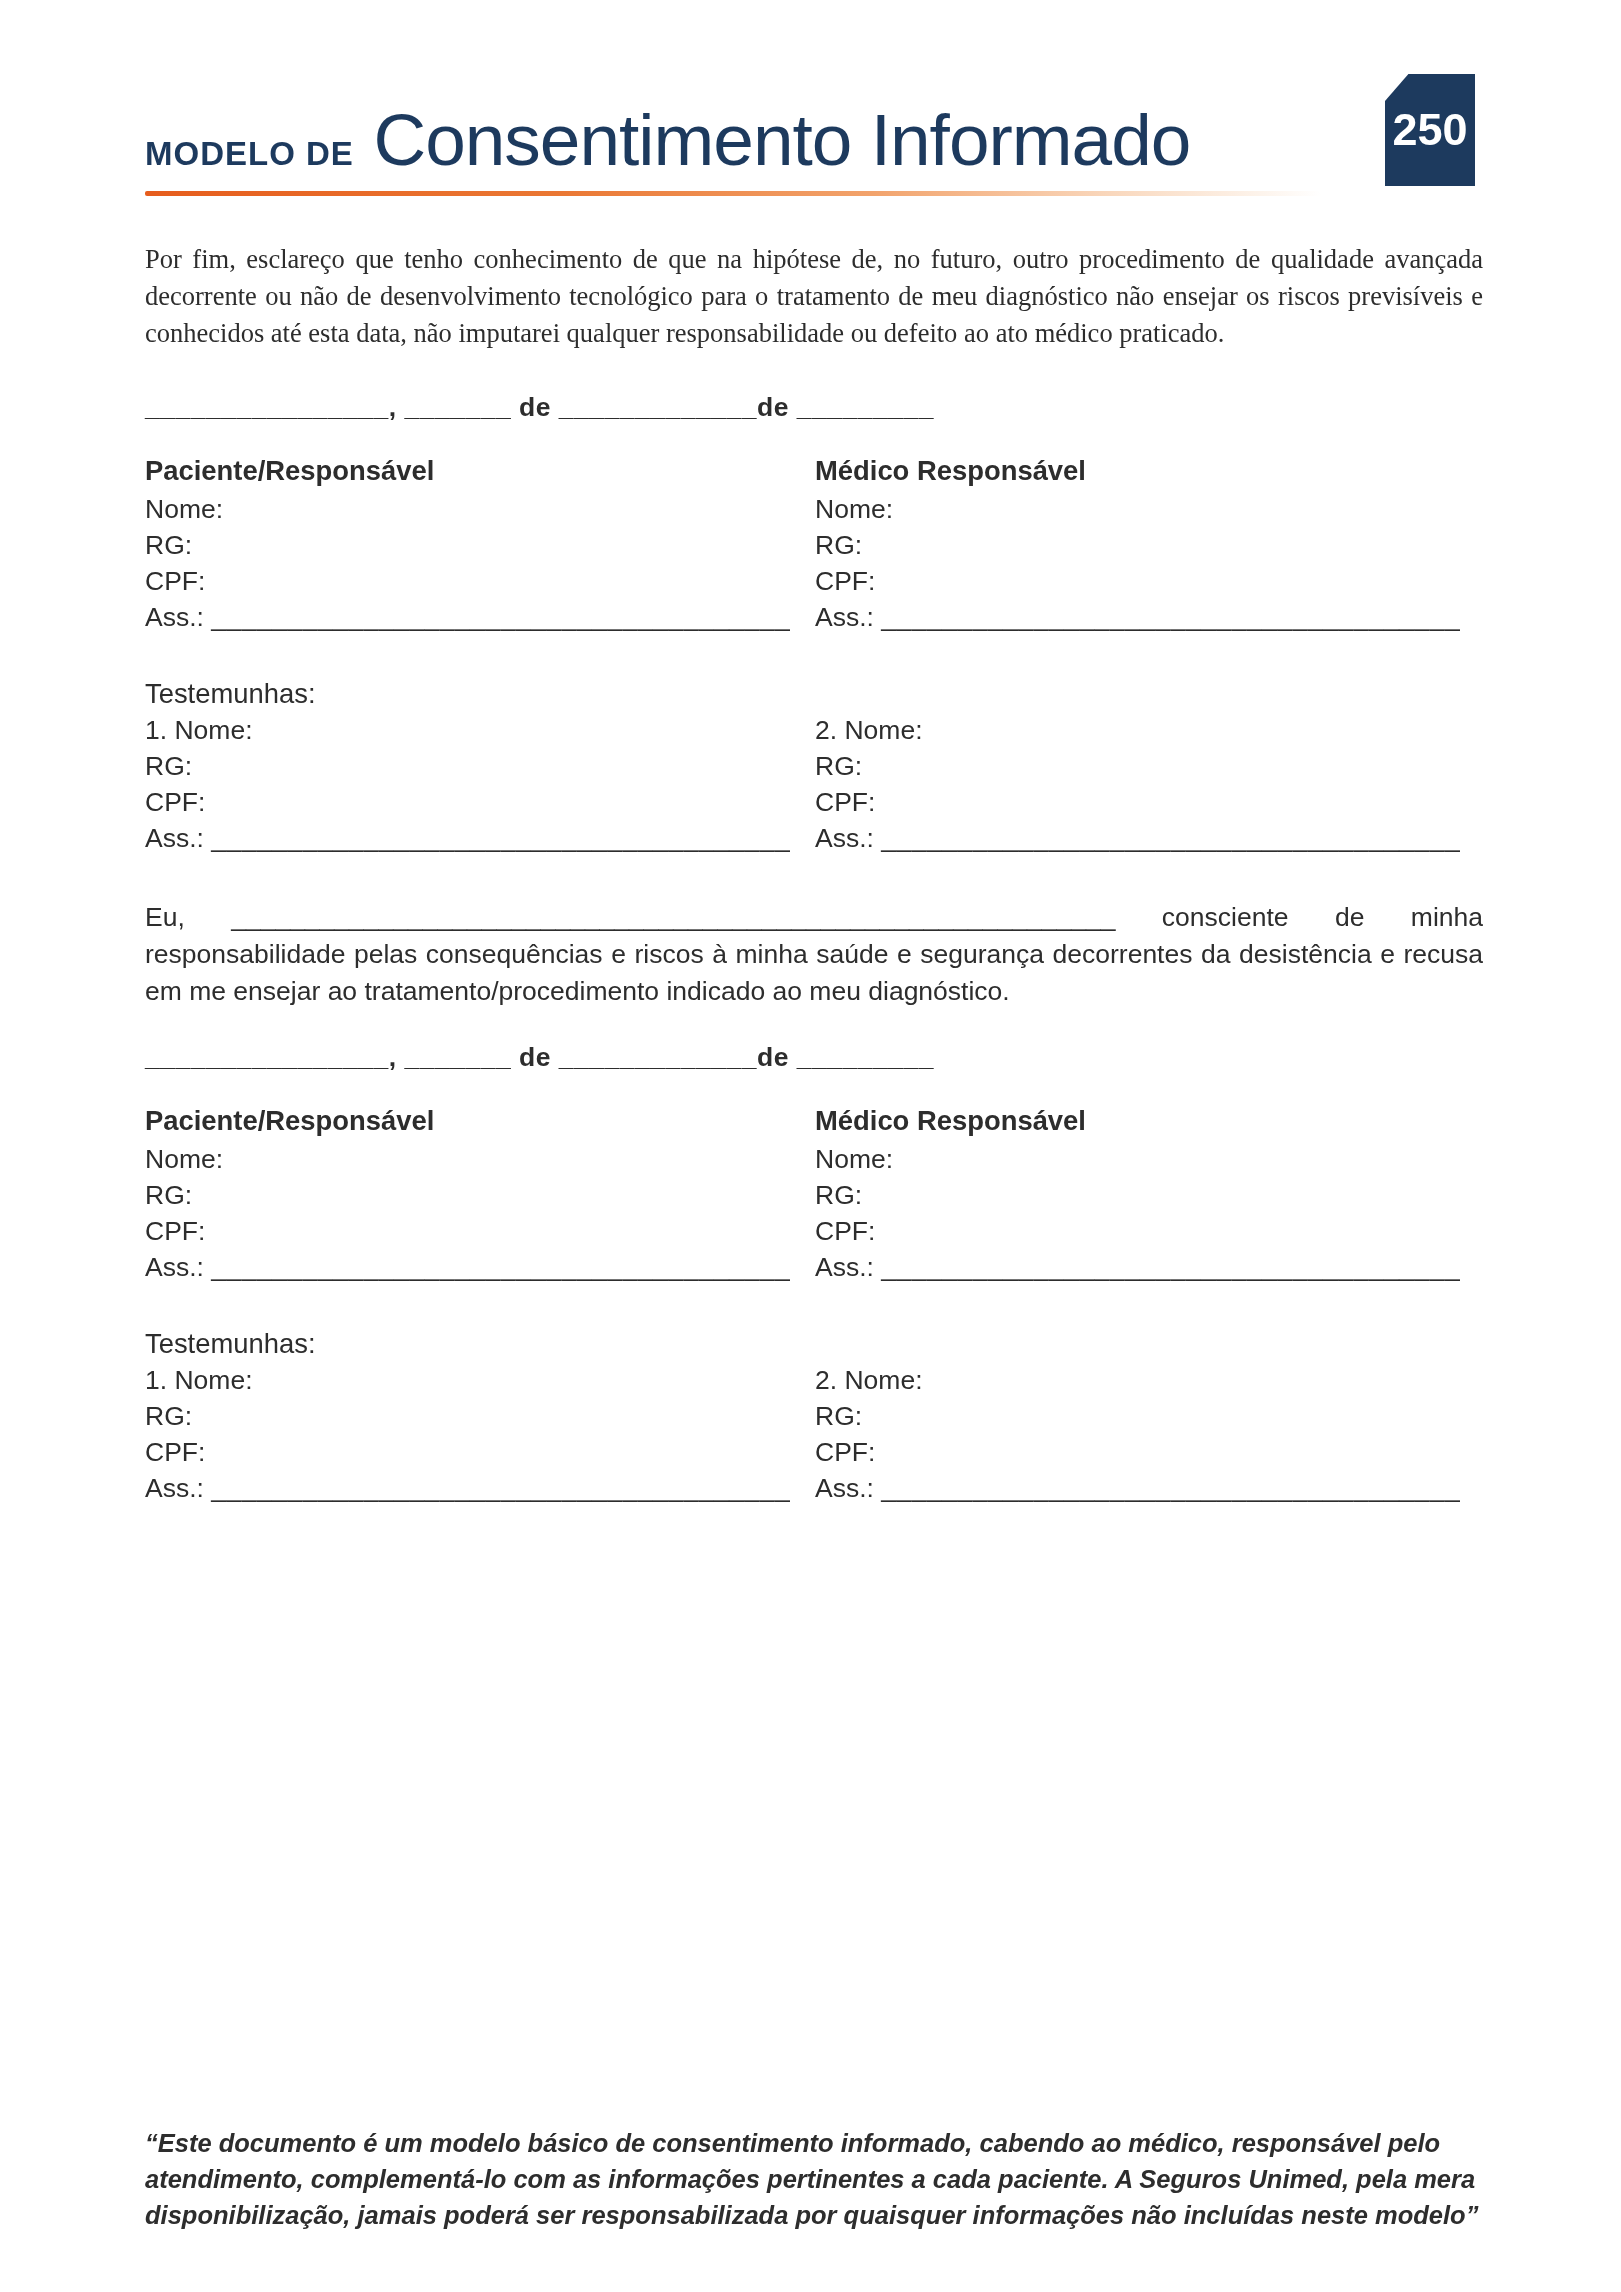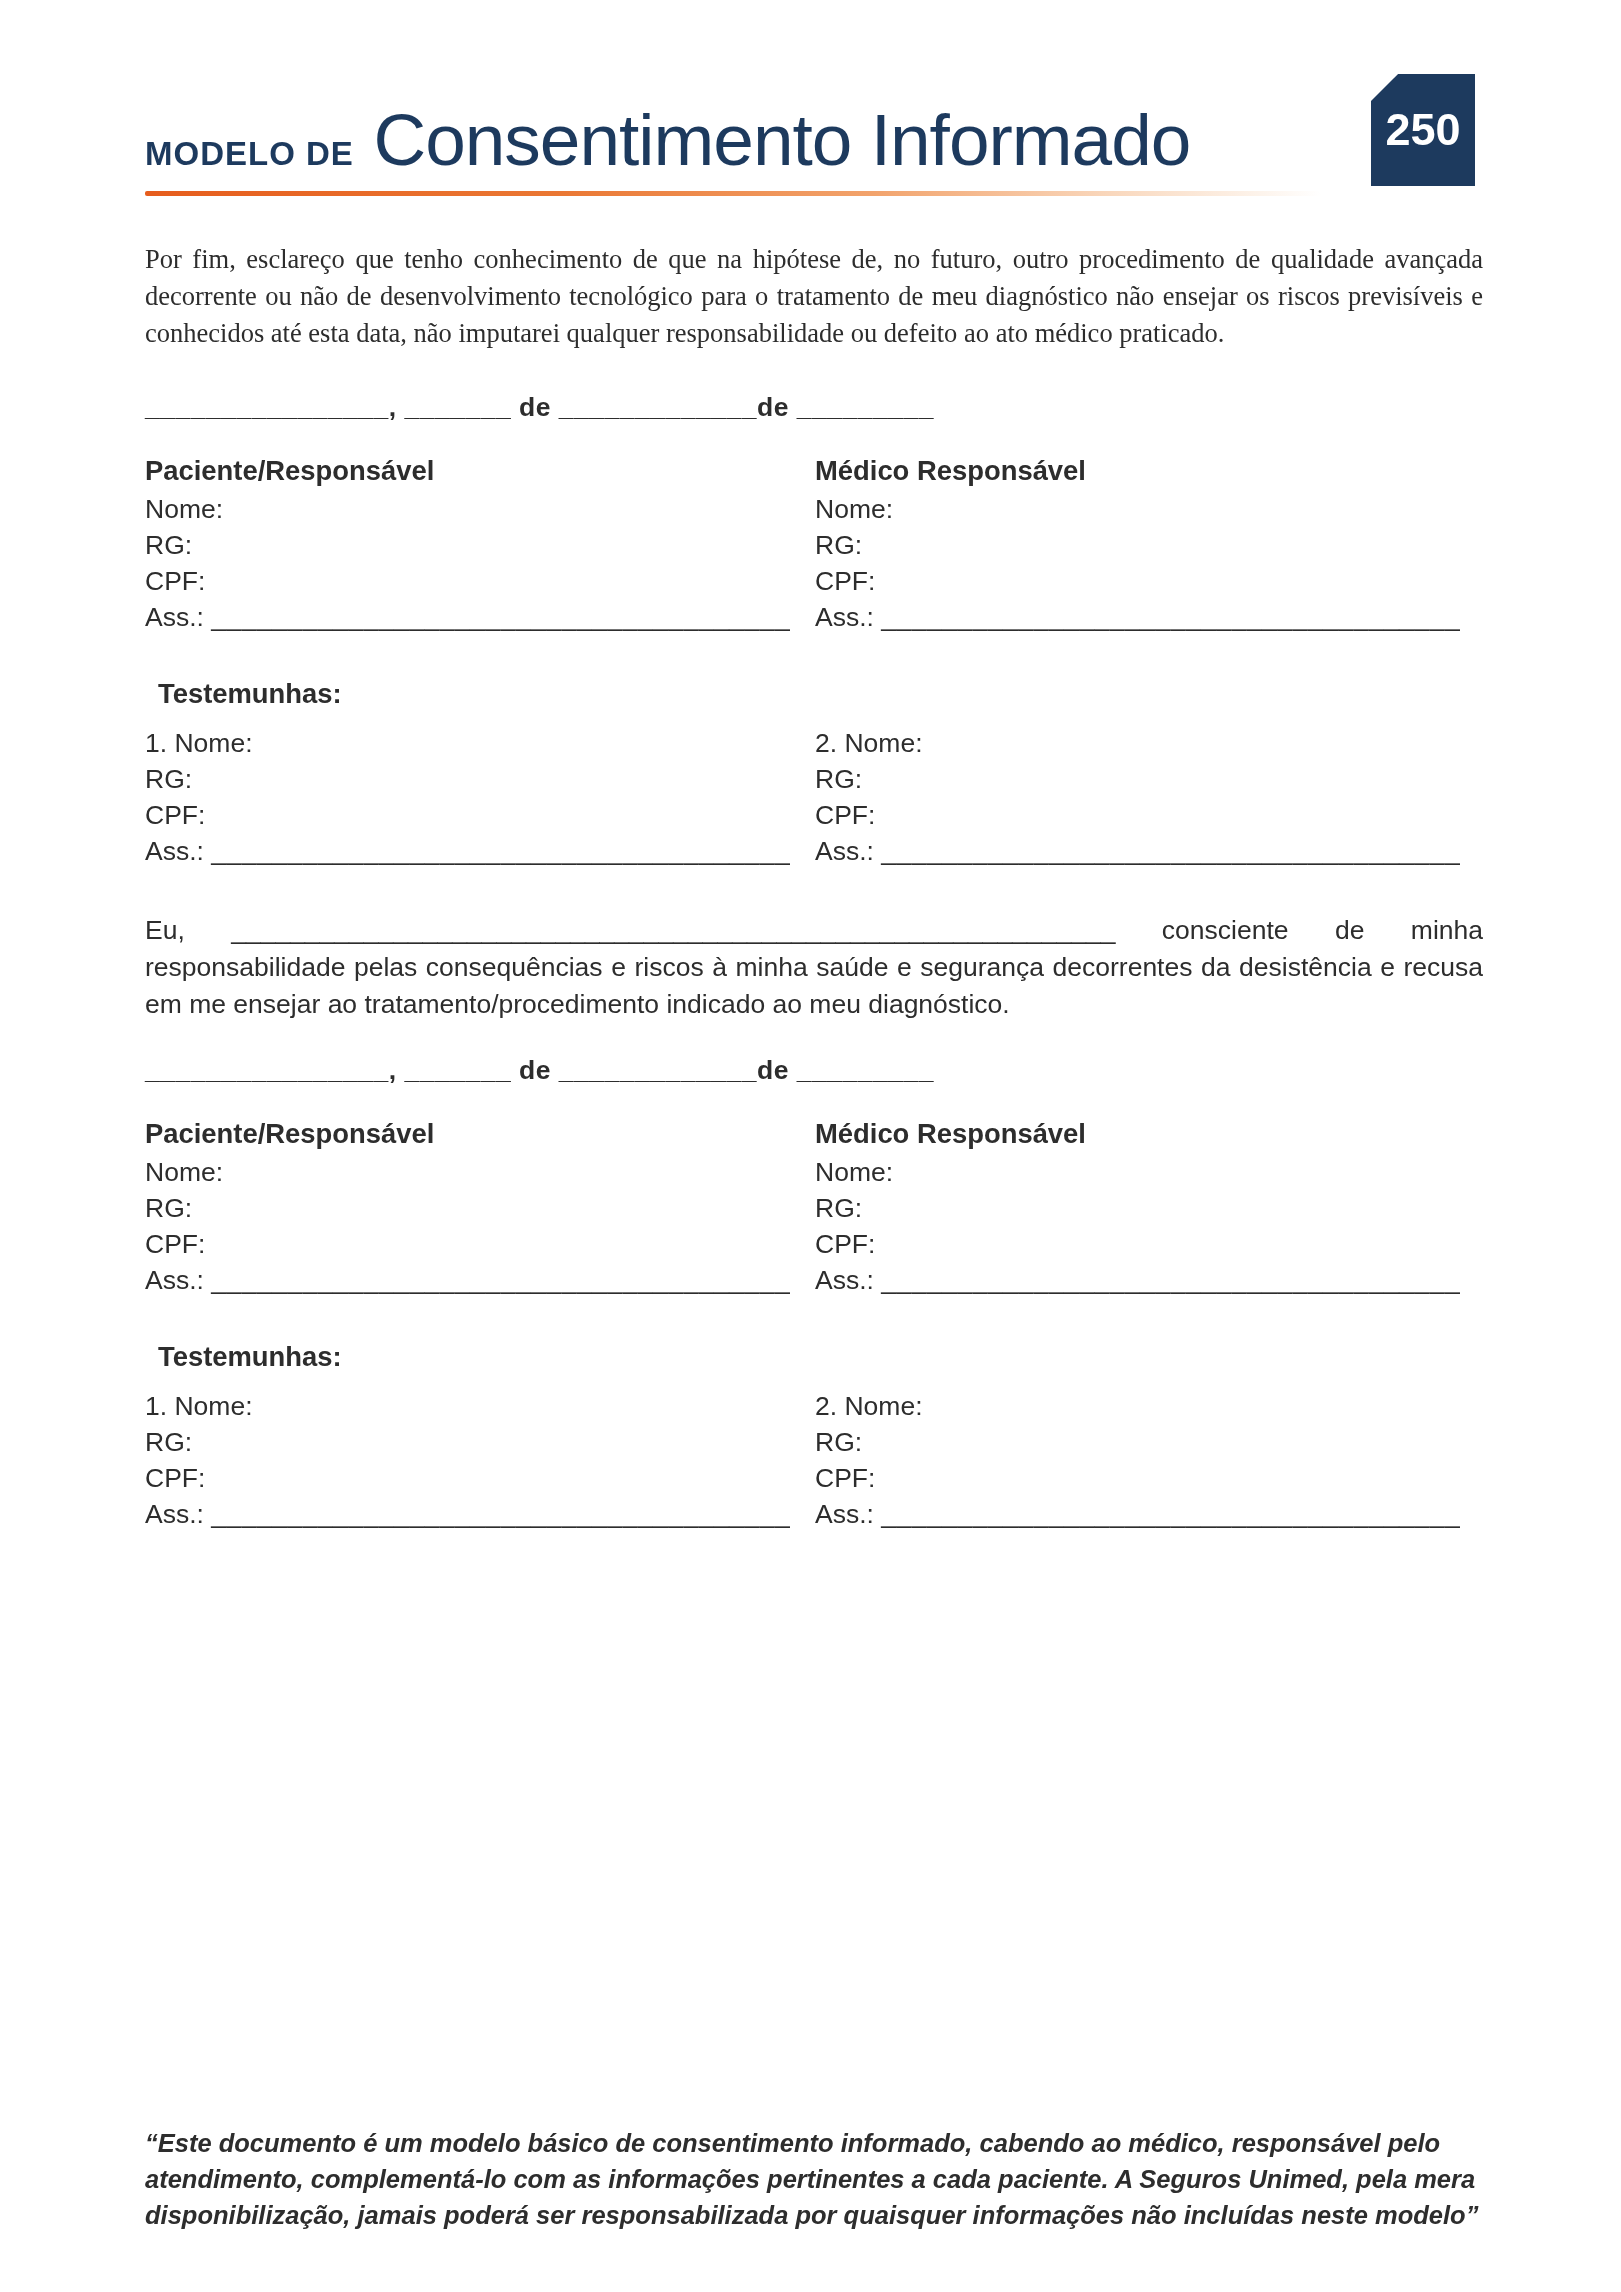--- a/index.html
+++ b/index.html
@@ -28,21 +28,21 @@
   }
   .doc-title{
     font-size:73px;font-weight:300;color:var(--navy);letter-spacing:-1px;white-space:nowrap;
     font-stretch:95%;
   }
   .header-rule{
     height:4.9px;width:1176px;margin-top:9.8px;border-radius:2px;
     background:linear-gradient(90deg,#e65d1d 0%,#ea7733 35%,#f2a36c 62%,#f9d7bc 82%,#fdf4ec 95%,rgba(255,255,255,0) 100%);
   }
   .page-badge{
-    position:absolute;top:74px;right:146px;width:104px;height:112px;
+    position:absolute;top:74px;right:146px;width:90px;height:112px;
     background:var(--navy);color:#ffffff;
     clip-path:polygon(26% 0,100% 0,100% 100%,0 100%,0 24%);
     display:flex;align-items:center;justify-content:center;
     font-size:45px;font-weight:700;
   }
   
   .body-par{
     font-size:26.5px;line-height:37px;text-align:justify;margin:0;
   }
   .intro{margin-top:45px;font-family:Liberation Serif, serif;}
@@ -55,21 +55,21 @@
   
   .sig-grid{
     display:grid;grid-template-columns:670px 1fr;margin-top:27px;
   }
   .sig-col p{margin:0;font-size:26.5px;line-height:36px;}
   .col-heading{
     font-weight:700;font-size:27.4px !important;margin-bottom:2px !important;
   }
   .witness-section{margin-top:41px;}
   .witness-heading{
-    margin:13px;font-size:27.4px;font-weight:700;line-height:36px;
+    margin:0;font-size:27.4px;font-weight:400;line-height:36px;
   }
   .witness-grid{
     display:grid;grid-template-columns:670px 1fr;
   }
   .sig-line{letter-spacing:0.5px;}
   
   .revocation-heading{
     margin:57px 0 0 0;text-align:center;color:var(--orange);
     font-size:30px;font-weight:700;letter-spacing:0.5px;
   }

